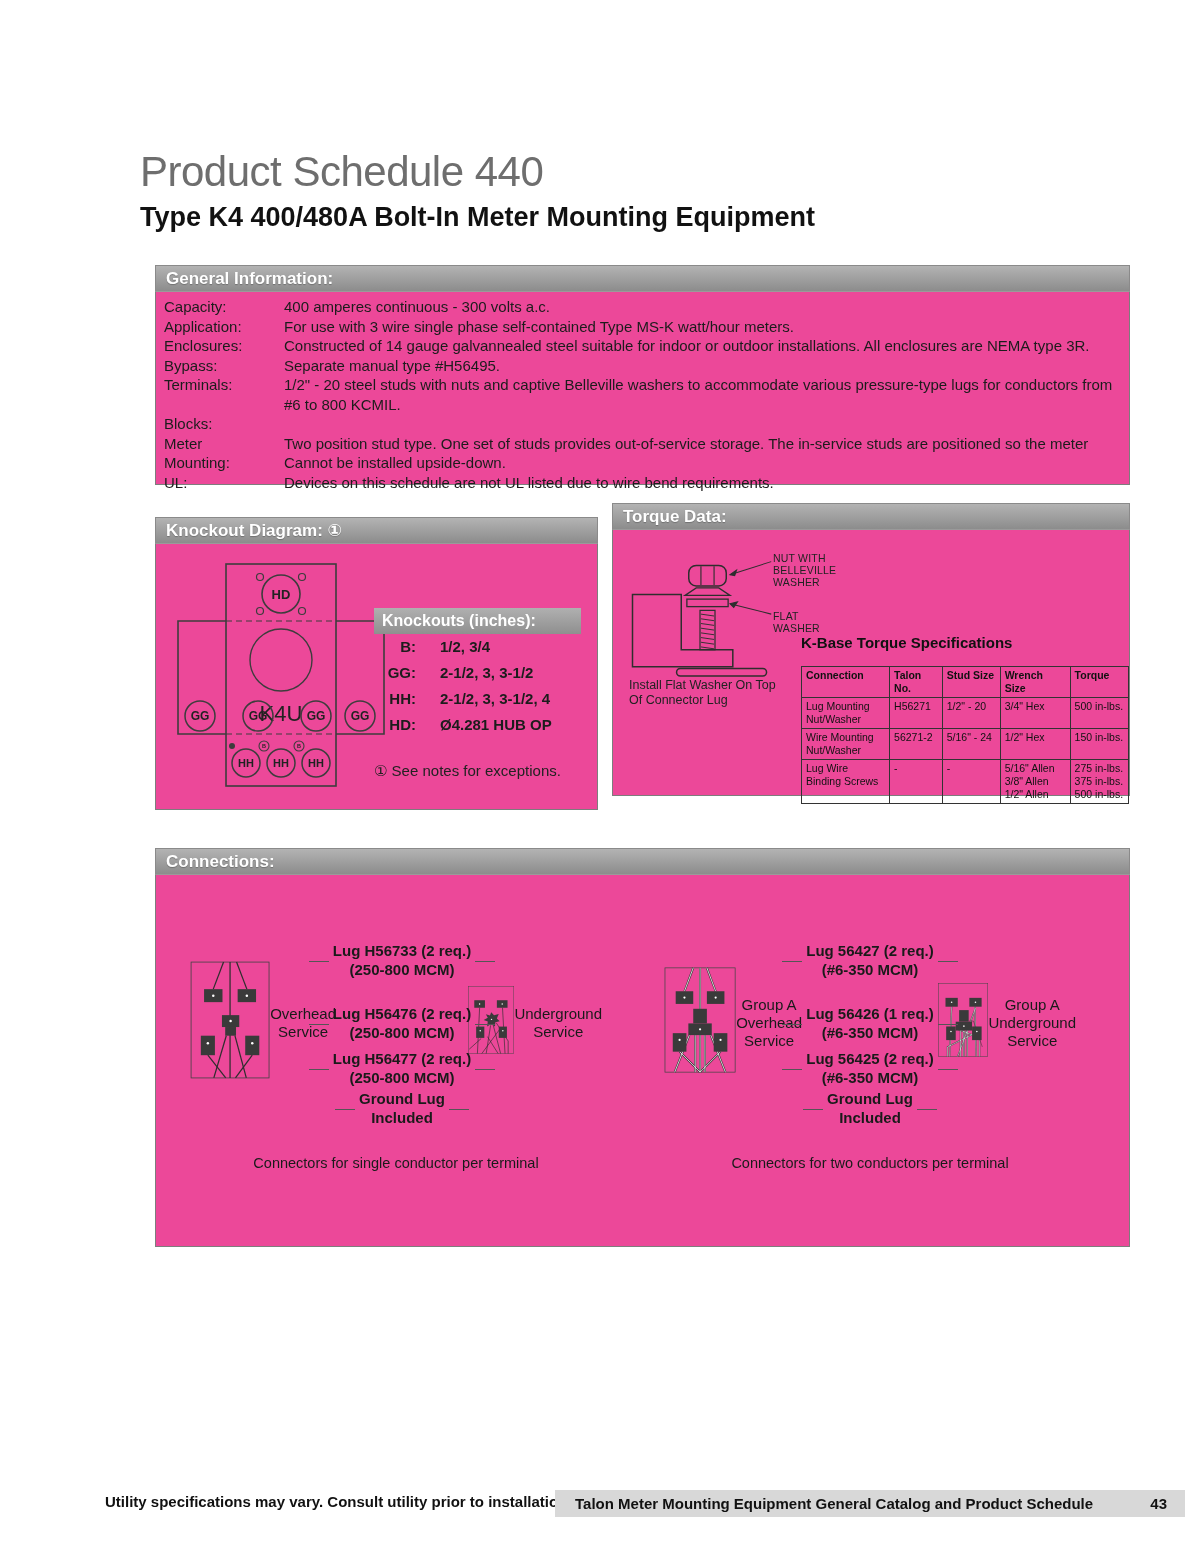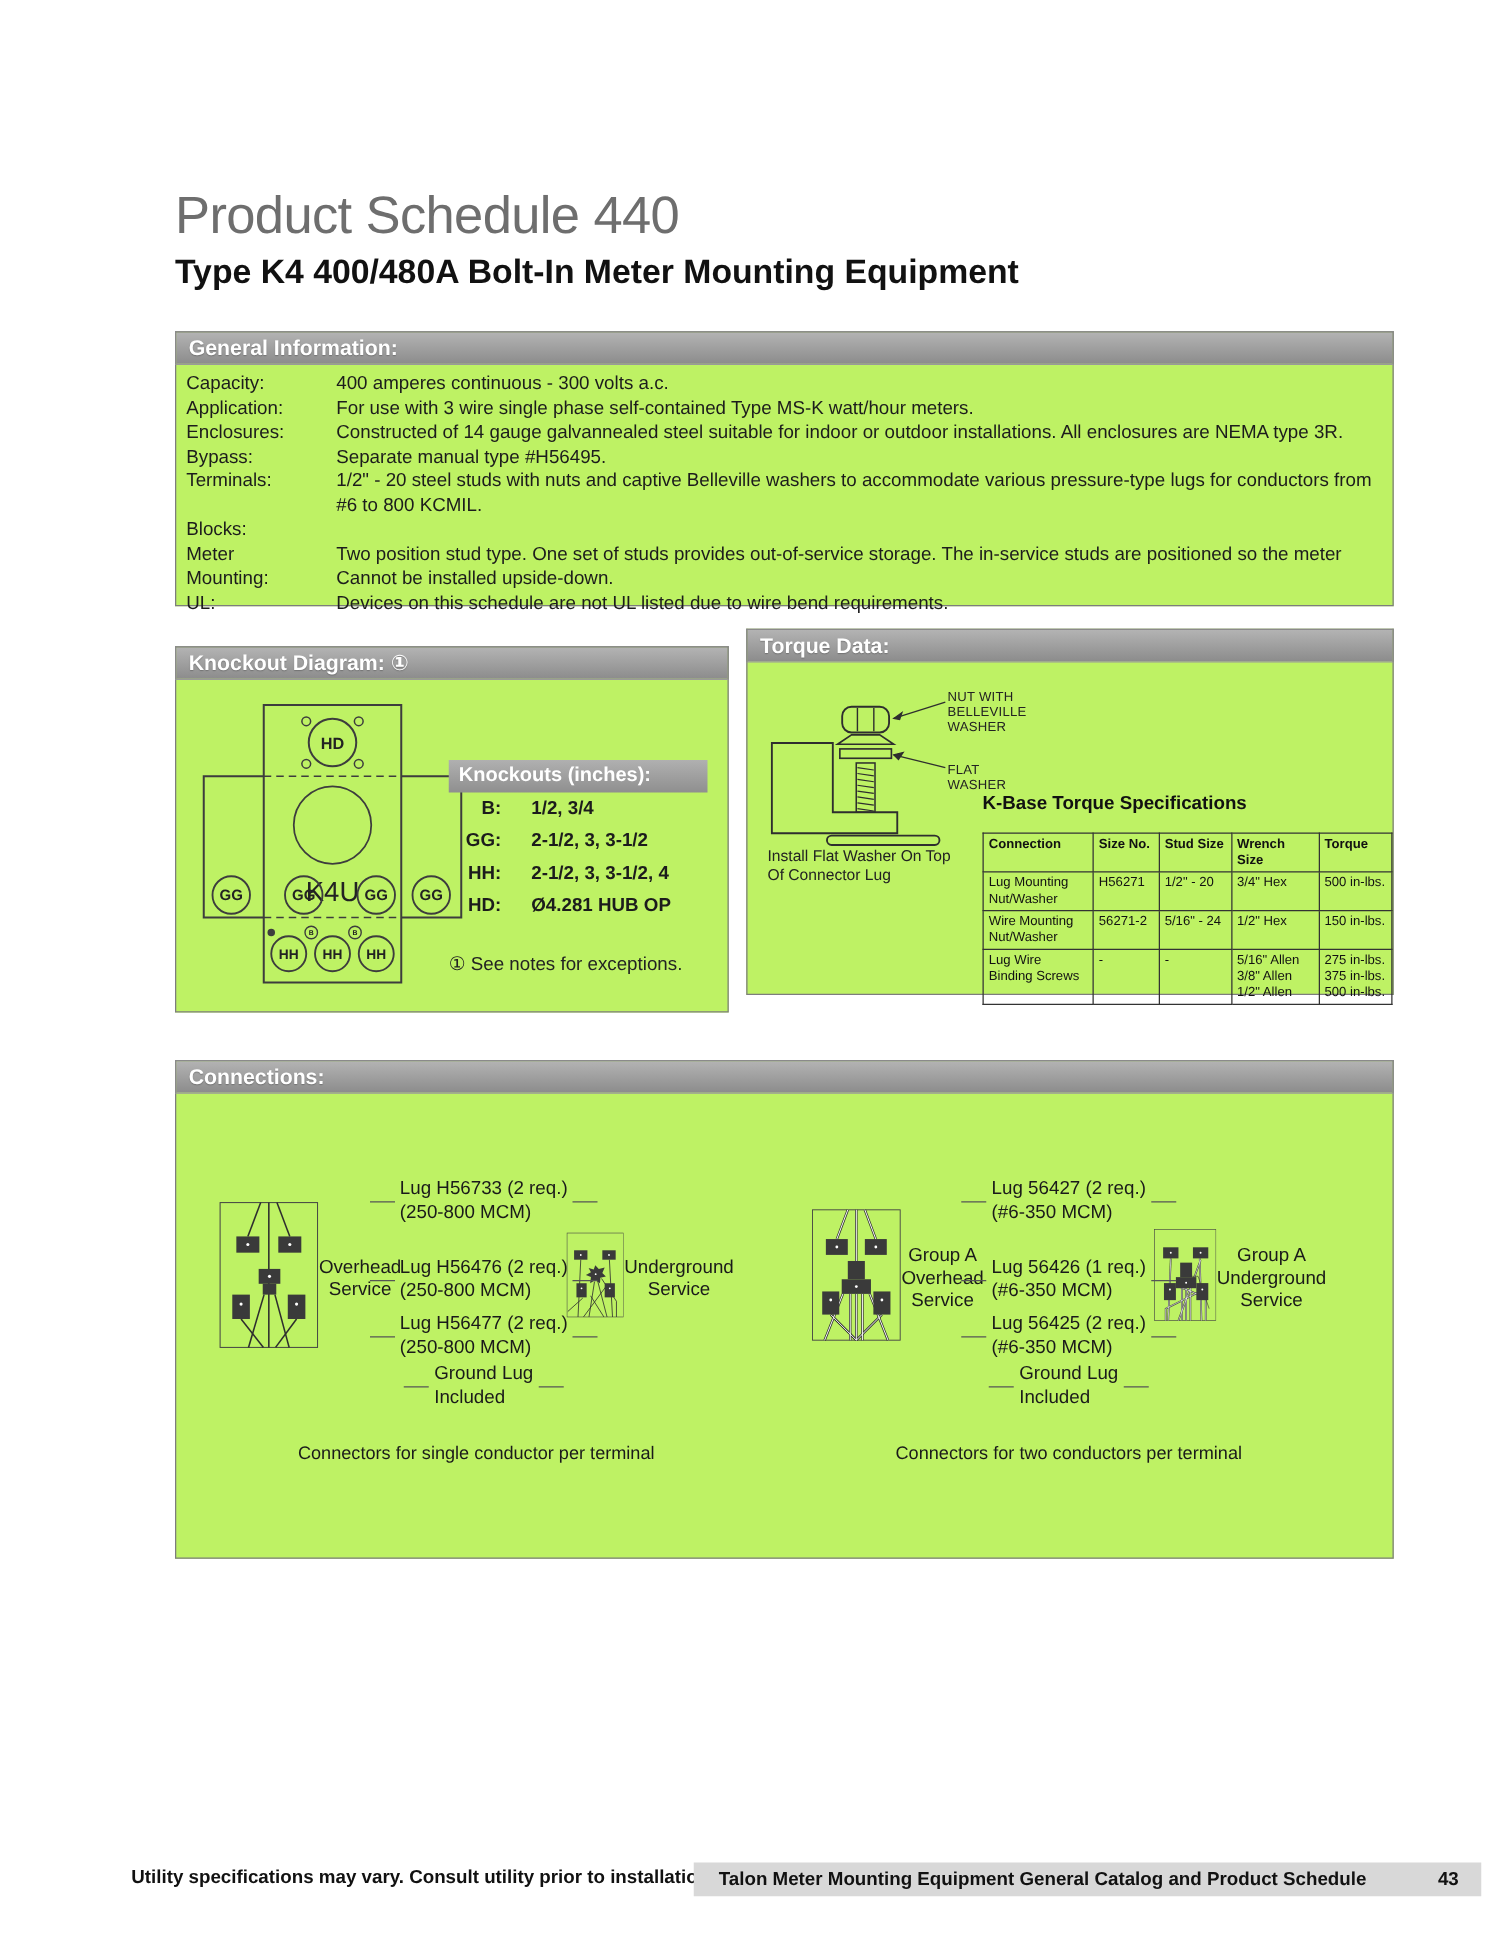--- a/index.html
+++ b/index.html
@@ -2,21 +2,21 @@
 <html><head>
 <meta charset="utf-8">
 <style>
   html,body{margin:0;padding:0;background:#ffffff;}
   body{font-family:"Liberation Sans","DejaVu Sans",sans-serif;color:#1c1c1c;}
   .page{position:relative;width:1200px;height:1553px;background:#fff;overflow:hidden;}
 
   .doc-title{position:absolute;left:140px;top:148px;font-size:42px;font-weight:400;color:#6e6e6e;letter-spacing:-0.5px;}
   .doc-subtitle{position:absolute;left:140px;top:202px;font-size:27px;font-weight:bold;color:#111;}
 
-  .panel{position:absolute;border:1px solid #7d7d7d;background:#bef264;box-sizing:border-box;}
+  .panel{position:absolute;border:1px solid #7d7d7d;background:#ec4899;box-sizing:border-box;margin-left:15px;}
   .panel-header{height:27px;margin:-1px -1px 0 -1px;background:linear-gradient(#b3b3b3,#8c8c8c);
     border:1px solid #8a8a8a;border-bottom:1px solid #9a9a9a;color:#fff;font-weight:bold;font-size:17px;
     line-height:26px;padding-left:10px;box-sizing:border-box;text-shadow:0 1px 1px rgba(0,0,0,.25);}
   .panel-body{position:relative;width:100%;box-sizing:border-box;}
 
   
   .gi-body{padding:5px 10px 0 8px;}
   .gi-row{display:grid;grid-template-columns:120px 1fr;line-height:19.5px;font-size:15px;}
   .gi-row .v{white-space:nowrap;}
 
@@ -39,21 +39,21 @@
   .cw-conn{width:80px}.cw-part{width:44px}.cw-stud{width:50px}.cw-wrench{width:62px}.cw-torq{width:50px}
 
   
   .conn-group{position:absolute;top:36px;}
   .grid3{display:grid;}
   .g-single{grid-template-columns:146px 132px 134px;}
   .g-two{grid-template-columns:138px 136px 138px;}
   .conn-panel{display:flex;flex-direction:row;align-items:center;}
   .conn-caption{margin-top:6px;font-size:15px;line-height:18px;text-align:center;color:#1a1a1a;}
   .label-col{display:flex;flex-direction:column;align-items:center;padding-top:30px;box-sizing:border-box;}
-  .lug-label{position:relative;text-align:left;font-size:15px;line-height:19px;color:#1a1a1a;white-space:nowrap;}
+  .lug-label{position:relative;text-align:center;font-size:15px;line-height:19px;color:#1a1a1a;white-space:nowrap;font-weight:bold;}
   .lug-label::before,.lug-label::after{content:"";position:absolute;top:52%;width:20px;border-top:1.2px solid #555;}
   .lug-label::before{left:-24px;}
   .lug-label::after{right:-24px;}
   .conn-bottom{grid-column:1 / 4;margin-top:26px;text-align:center;font-size:14.5px;color:#1a1a1a;}
   .ml1{margin-top:25px}.ml2{margin-top:7px}.ml3{margin-top:2px}
 
   
   .footer{position:absolute;left:0;top:1490px;width:1200px;height:30px;}
   .footer-left{position:absolute;left:105px;top:3px;font-size:15px;font-weight:bold;color:#111;}
   .footer-bar{position:absolute;left:555px;top:0;width:630px;height:27px;background:#d8d8d8;
@@ -222,21 +222,21 @@
       <div class="t-caption">
         <div>Install Flat Washer On Top</div>
         <div>Of Connector Lug</div>
       </div>
 
       <div class="t-title">K-Base Torque Specifications</div>
       <table class="torque">
         <thead>
           <tr>
             <th class="cw-conn">Connection</th>
-            <th class="cw-part">Size No.</th>
+            <th class="cw-part">Talon No.</th>
             <th class="cw-stud">Stud Size</th>
             <th class="cw-wrench">Wrench Size</th>
             <th class="cw-torq">Torque</th>
           </tr>
         </thead>
         <tbody>
           <tr>
             <td>
                 <div>Lug Mounting</div>
                 <div>Nut/Washer</div>

